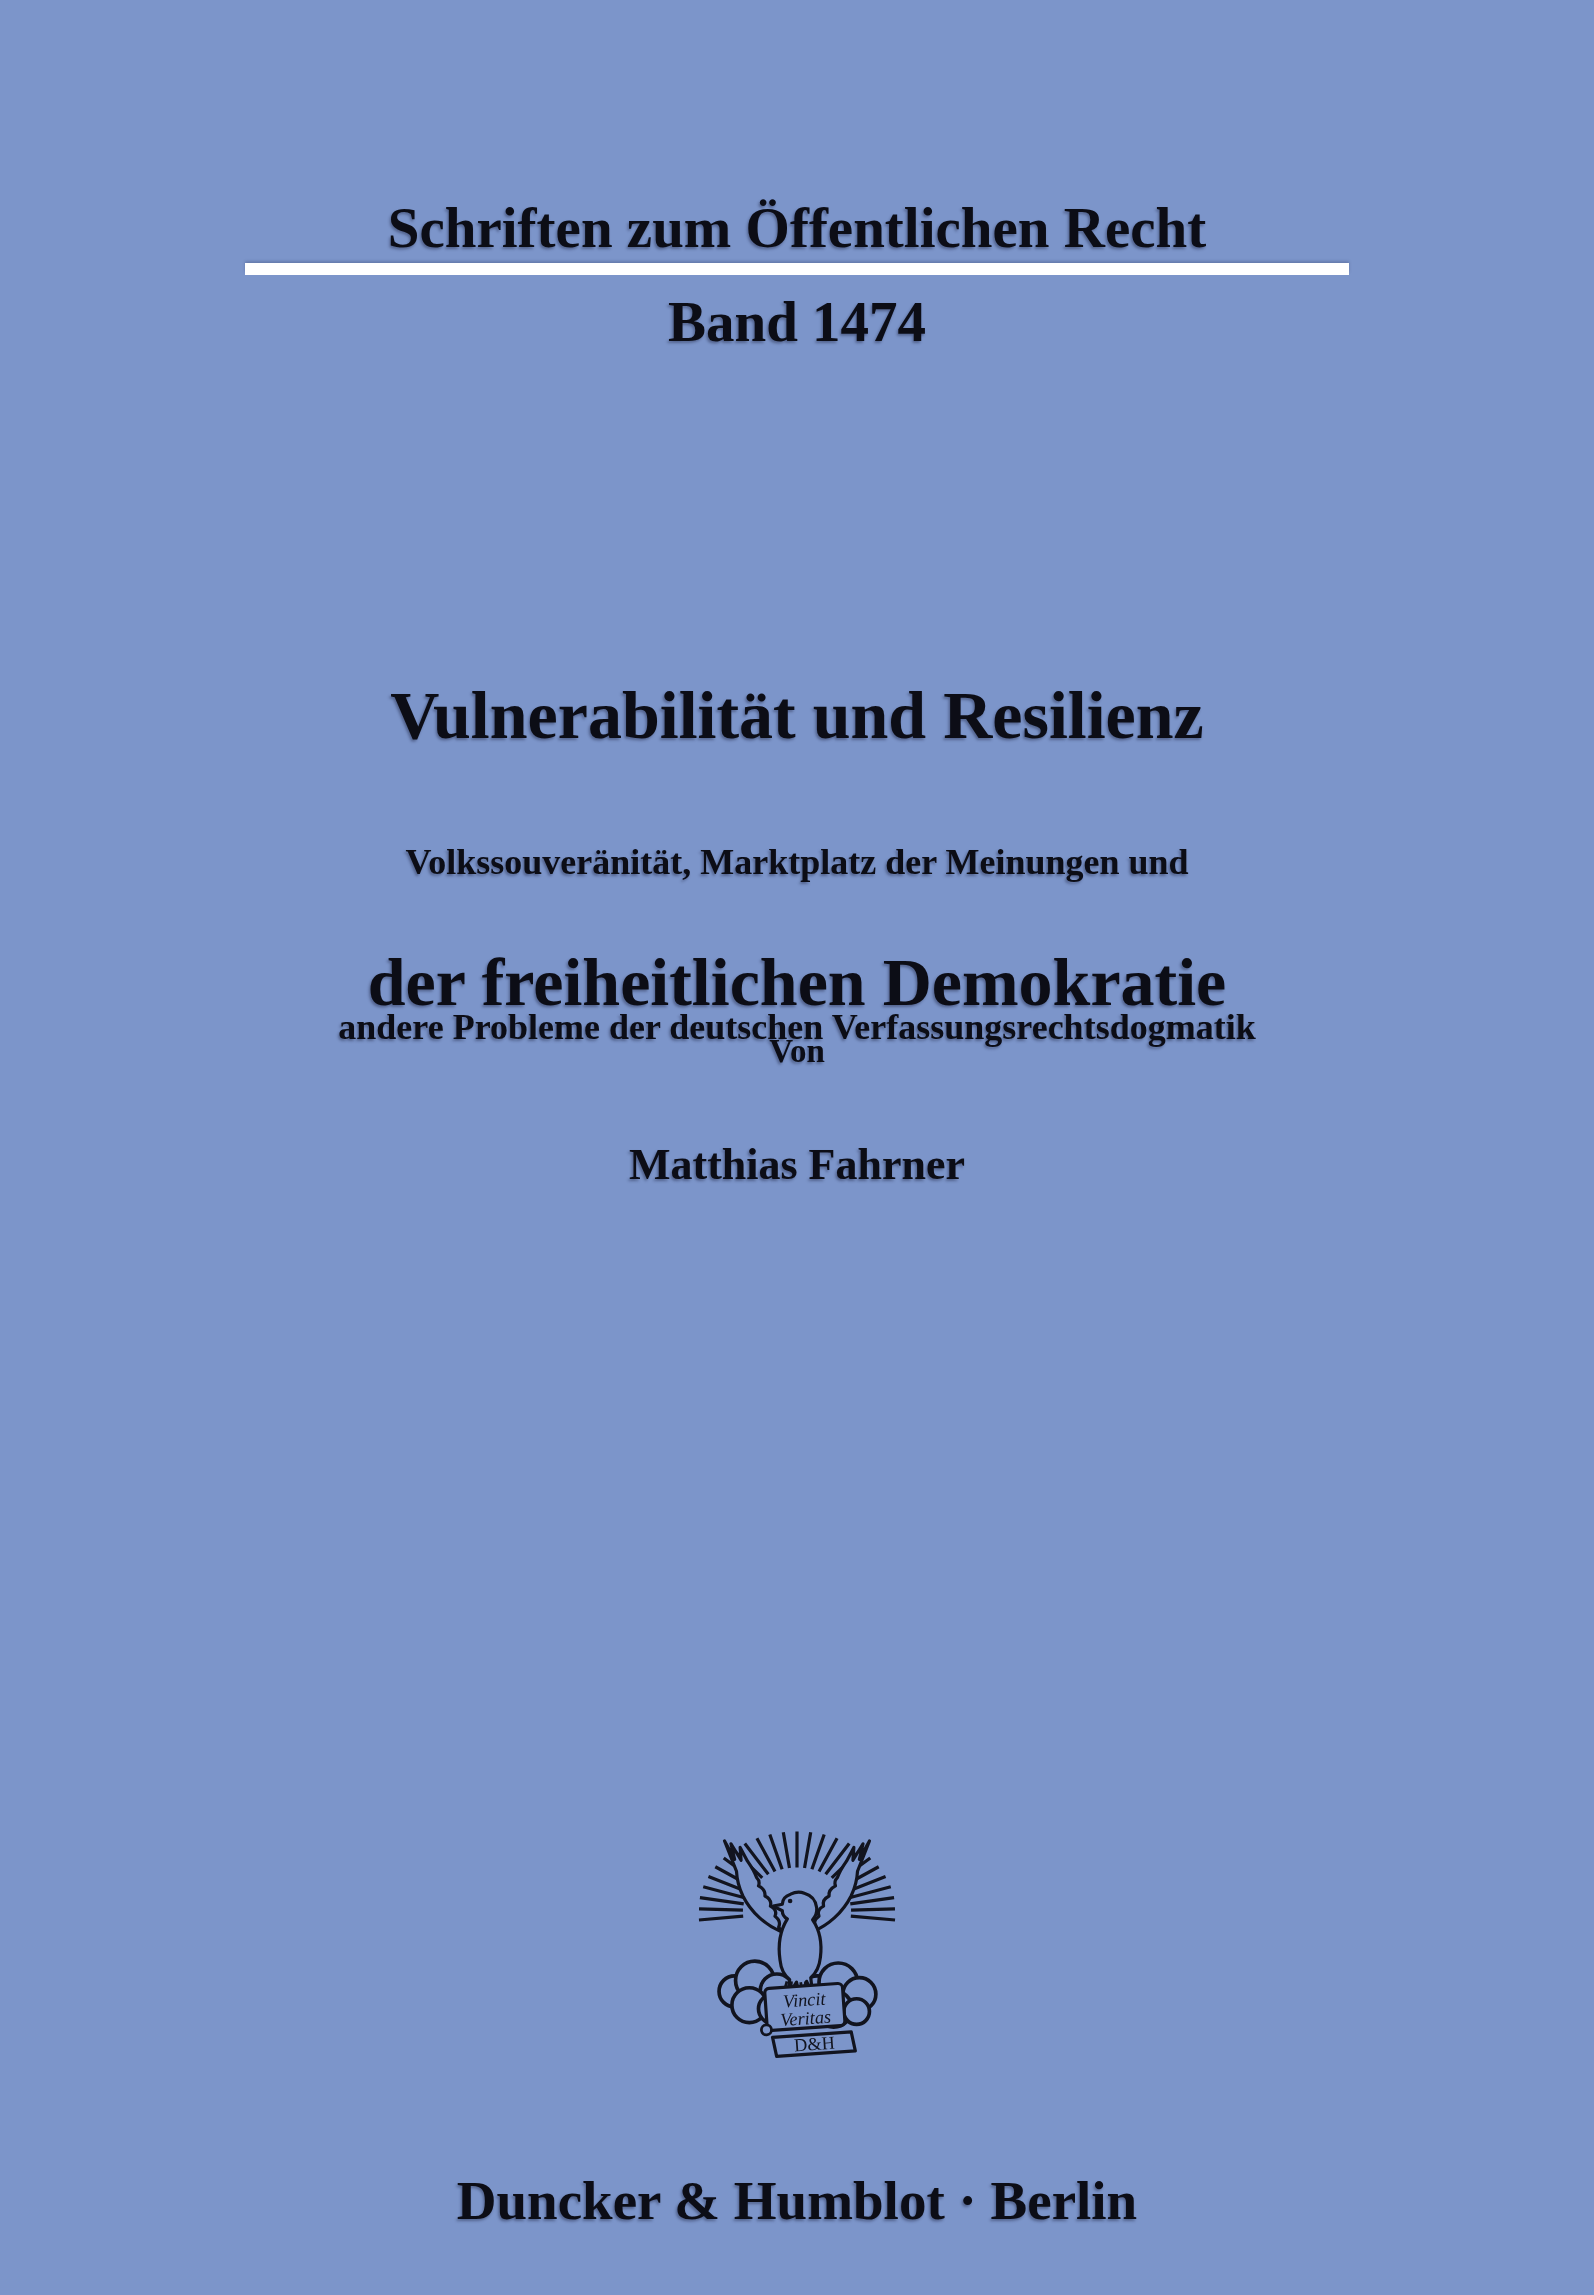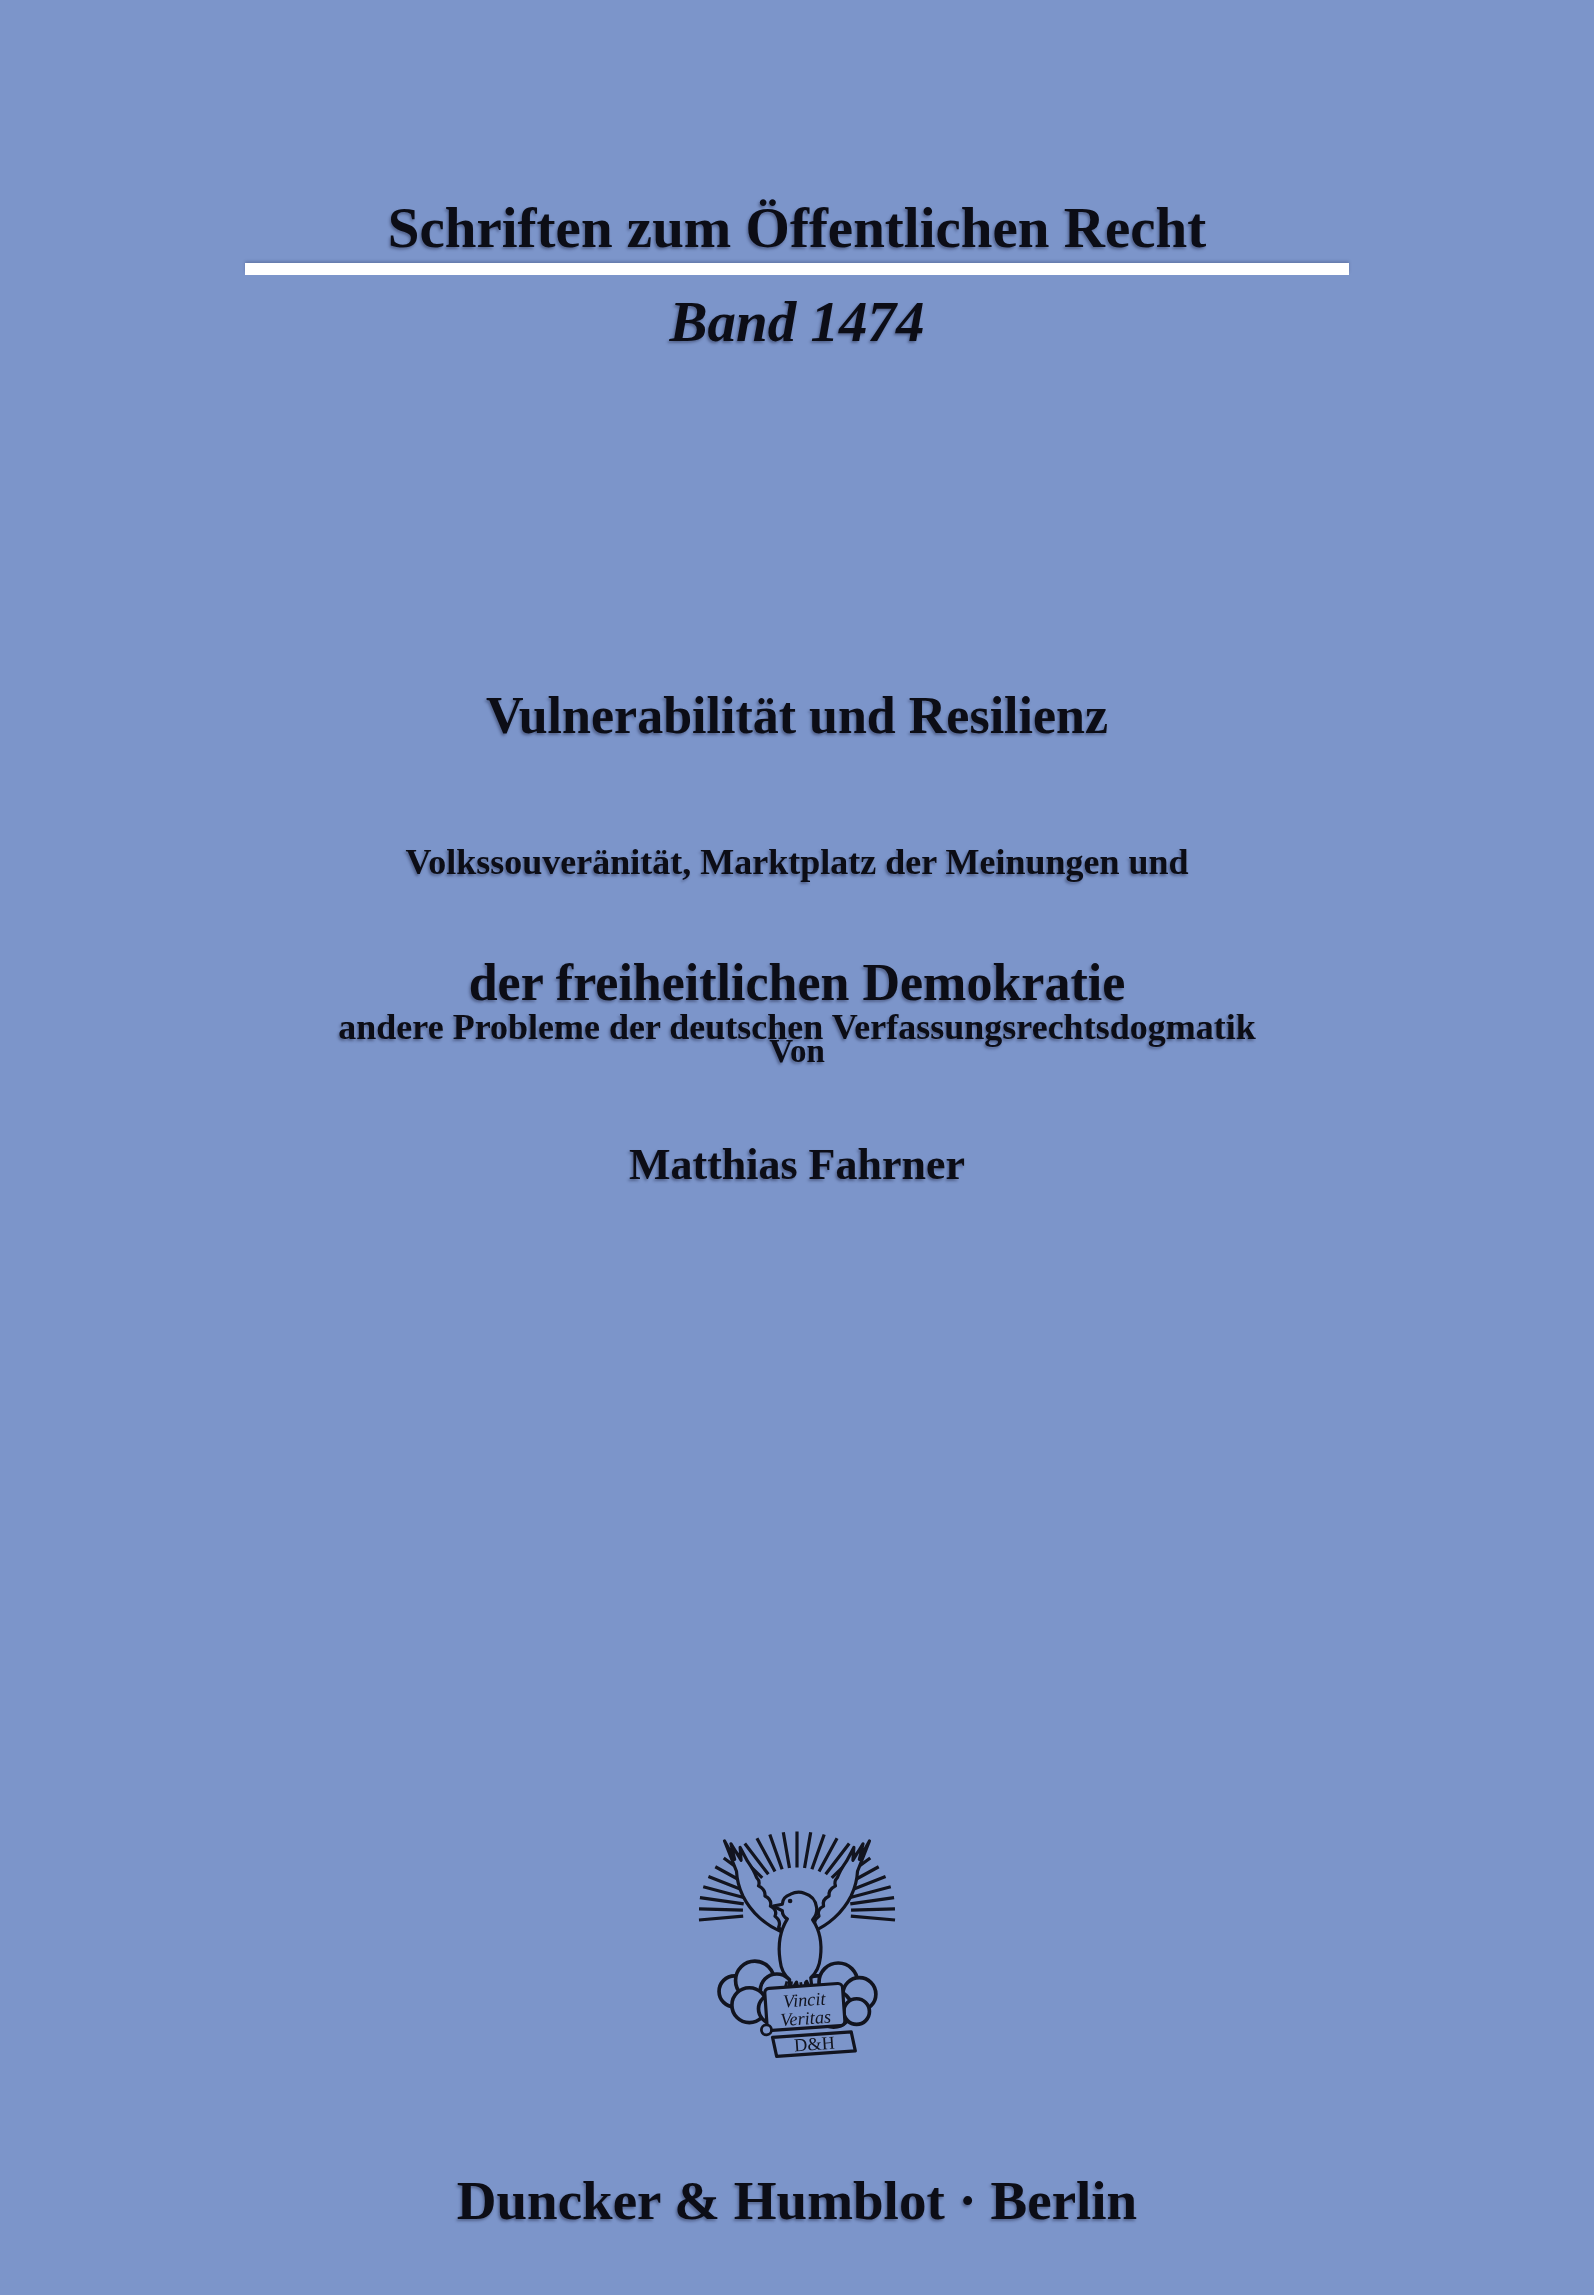--- a/index.html
+++ b/index.html
@@ -17,22 +17,22 @@
   .txt{
     position:absolute;left:0;width:100%;
     text-align:center;font-weight:700;color:#0c0d16;
     text-shadow:-1.4px 2.3px 2.8px rgba(18,22,48,.38);
     white-space:pre;
     margin-top:7px;
   }
   .series  {top:192px; font-size:57px;line-height:57px;}
   .rule    {position:absolute;top:263px;left:245px;width:1104px;height:12px;
             background:#ffffff;box-shadow:0 -1.8px 2.8px rgba(30,40,80,.25);}
-  .band    {top:286px; font-size:57px;line-height:57px;font-style:italic;}
-  .title   {top:486px;font-size:52px;line-height:89px;}
+  .band    {top:286px; font-size:57px;line-height:57px;}
+  .title   {top:486px;font-size:68px;line-height:89px;}
   .subtitle{top:718px;font-size:36px; line-height:55px;}
   .von     {top:1021px;font-size:33px;line-height:46px;}
   .author  {top:1130px;font-size:44px;line-height:56px;}
   .imprint {top:2166px;font-size:55px;line-height:55px;text-align:center;}
   .logo{
     position:absolute;top:1830px;left:696px;width:202px;height:243px;
   }
   .logo svg{width:100%;height:100%;display:block;}
   .ink-stroke{stroke:#12141f;fill:none;}
   .bg-fill{fill:#7c95ca;stroke:#12141f;}

